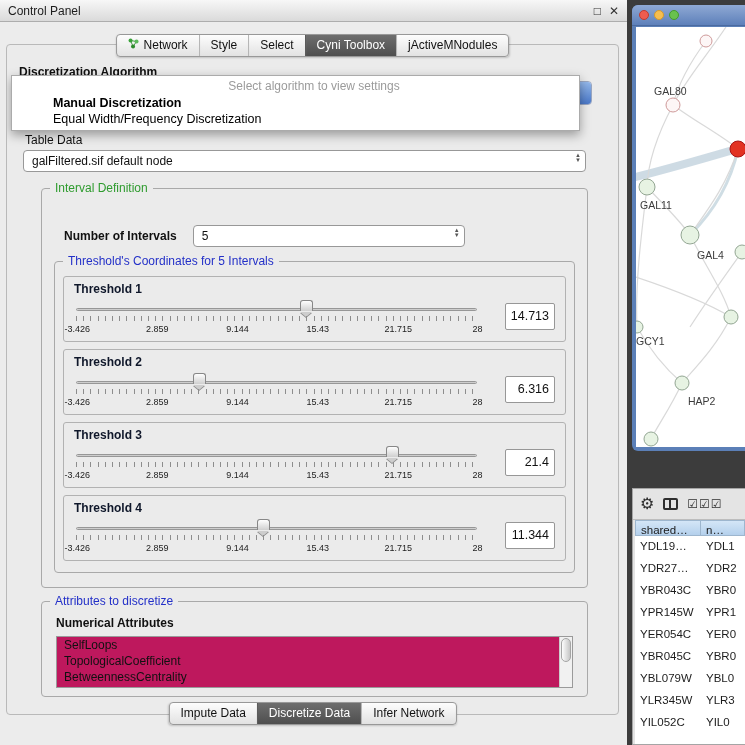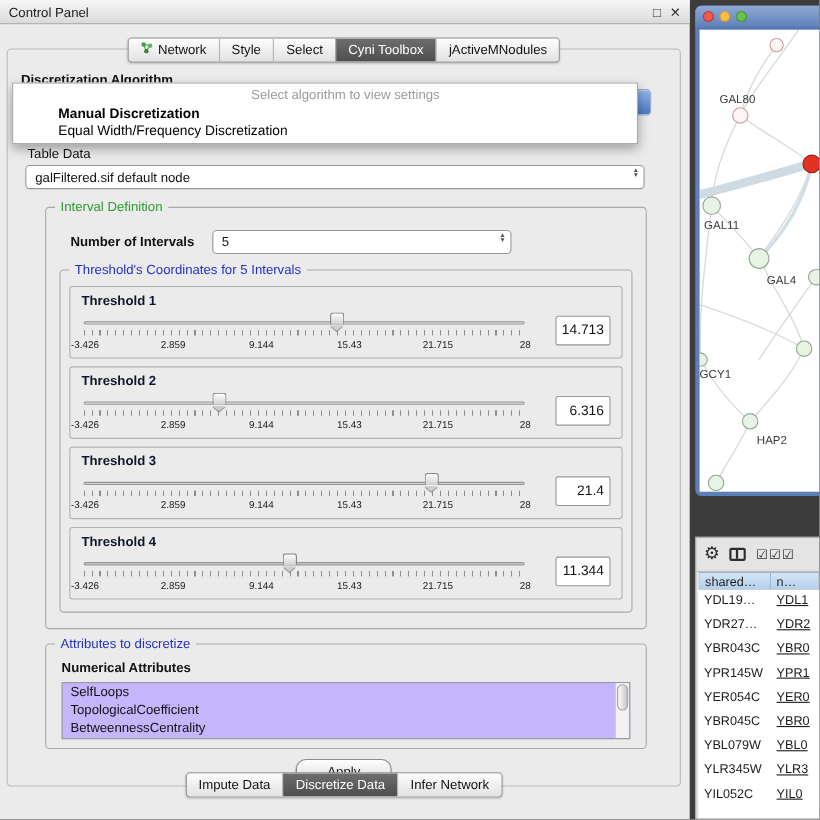--- a/index.html
+++ b/index.html
@@ -47,21 +47,21 @@
            font-size:12px; color:#111; display:flex; align-items:center; padding:0 22px 0 8px; }
   .combo.table-data { margin:0 32px 0 16px; }
   .combo .stepper { position:absolute; right:4px; top:2px; display:flex; flex-direction:column; align-items:center; }
   .combo .stepper span { font-size:6px; line-height:5px; color:#555; }
 
   .group { position:relative; border:1px solid #a9a9a9; border-radius:4px; background:#ebebeb; }
   .group > .legend { position:absolute; top:-8px; left:8px; background:#ebebeb; padding:0 5px; font-size:12px; }
   .legend.green { color:#2e9b2e; }
   .legend.blue { color:#2330c8; }
 
-  .group.interval { margin:16px 30px 0 34px; padding:14px 8px 8px; }
+  .group.interval { margin:16px 30px 0 34px; padding:30px 8px 8px; }
   .num-row { display:flex; align-items:center; margin:6px 0 14px 14px; }
   .num-row .lbl { font-size:12px; font-weight:bold; color:#111; }
   .num-row .combo { width:272px; margin-left:16px; }
 
   .group.thresholds { margin:2px 4px 6px; padding:14px 6px 4px; }
   .thr-panel { position:relative; border:1px solid #b2b2b2; border-radius:3px; height:66px;
                margin:0 2px 7px; padding:5px 10px 2px; background:#ebebeb; }
   .thr-label { font-size:12px; font-weight:bold; color:#0f172a; }
   .thr-body { display:flex; margin-top:2px; }
   .slider-area { flex:1; position:relative; height:40px; }
@@ -77,21 +77,21 @@
   .ticks { position:absolute; left:2px; right:16px; top:18px; height:5px;
            background:repeating-linear-gradient(to right,#8d8d8d 0 1px,transparent 1px 7.2px); }
   .scale { position:absolute; left:2px; right:16px; top:26px; height:11px; font-size:9px; color:#222; }
   .scale span { position:absolute; transform:translateX(-45%); white-space:nowrap; }
   .thr-value { width:50px; height:27px; margin-left:12px; margin-top:5px; background:#fff;
                border:1px solid #979797; border-radius:2px; font-size:12.5px; color:#111;
                text-align:right; padding:5px 5px 0 0; }
 
   .group.attrs { margin:13px 30px 0 34px; padding:12px 10px 8px; }
   .attrs .subtitle { font-size:12px; font-weight:bold; color:#111; margin:2px 0 6px 4px; }
-  .listbox { position:relative; height:52px; background:#c4b5fd; border:1px solid #9a9a9a; overflow:hidden; margin:0 4px; }
+  .listbox { position:relative; height:52px; background:#be185d; border:1px solid #9a9a9a; overflow:hidden; margin:0 4px; }
   .listbox .item { font-size:12px; color:#111; line-height:16px; padding-left:7px; white-space:nowrap; }
   .vscroll { position:absolute; right:0; top:0; bottom:0; width:13px; background:#f1f1f1; border-left:1px solid #ccc; }
   .vscroll .sthumb { position:absolute; top:1px; left:1px; width:10px; height:24px;
                      background:linear-gradient(90deg,#fdfdfd,#c6c6c6); border:1px solid #a5a5a5; border-radius:5px; }
 
   .apply-row { text-align:center; margin-top:9px; }
   .apply-btn { font-family:inherit; font-size:12px; color:#111; padding:3px 27px 4px;
                border:1px solid #8b8b8b; border-radius:9px; background:linear-gradient(#fefefe,#d9d9d9);
                box-shadow:0 1px 1px rgba(0,0,0,.2); }
 
@@ -122,21 +122,21 @@
   .tw-grid { position:absolute; left:2px; right:0; top:31px; bottom:0; background:#fff;
              font-size:11.5px; color:#1c1c1c; overflow:hidden; }
   .hrow { display:flex; }
   .hcell { height:16px; background:linear-gradient(#d4e6f7,#b4d0ec); border:1px solid #9db6ce;
            padding:3px 0 0 5px; font-size:11.5px; overflow:hidden; white-space:nowrap; }
   .hcell.c1 { width:66px; }
   .hcell.c2 { flex:1; border-left:none; }
   .trow { display:flex; height:22px; background:#fff; }
   .tcell { padding:4px 0 0 5px; overflow:hidden; white-space:nowrap; }
   .tcell.c1 { width:66px; }
-  .tcell.c2 { flex:1;text-decoration:underline; }
+  .tcell.c2 { flex:1; }
 </style>
 </head>
 <body>
 
 <div id="app">
 
   <div class="control-panel">
     <div class="cp-titlebar">
       <span class="cp-title">Control Panel</span>
       <span class="winbtn">□</span>

